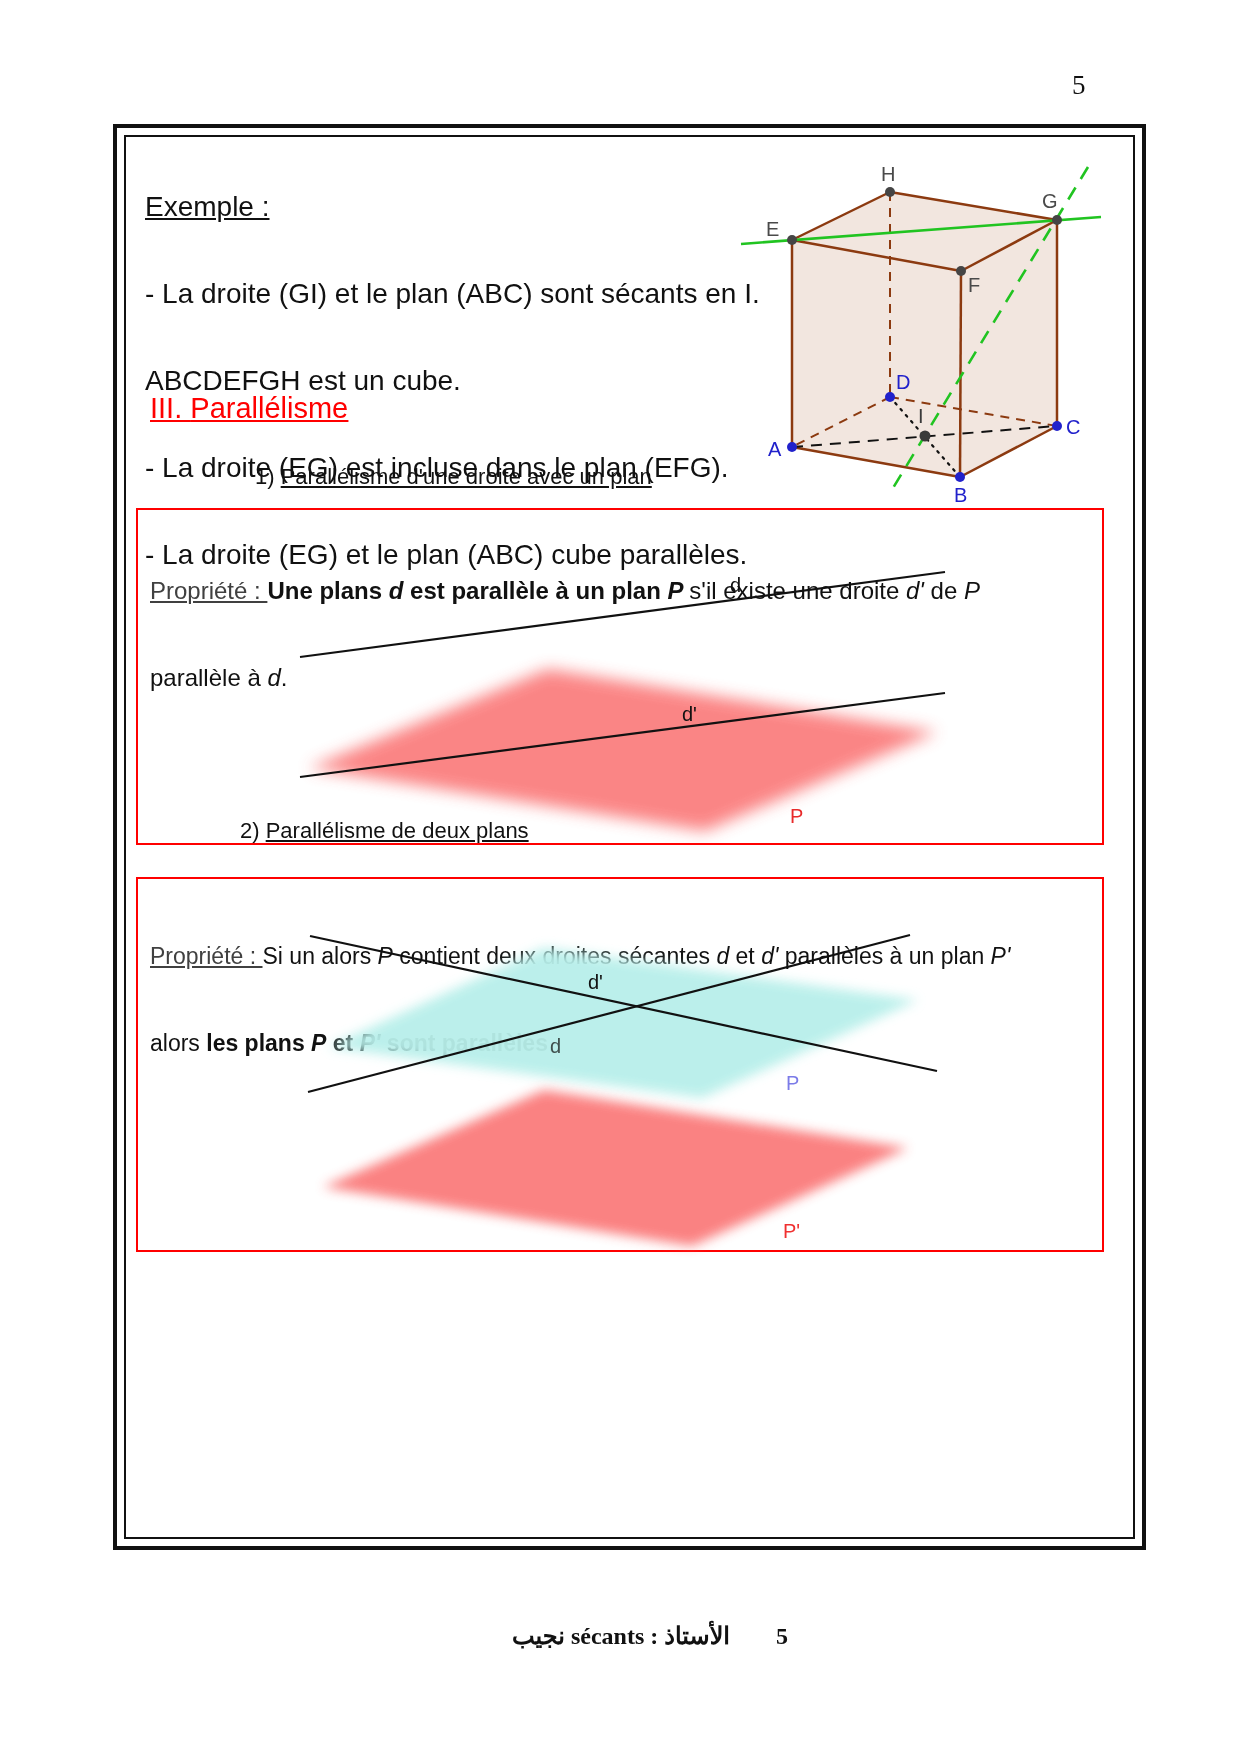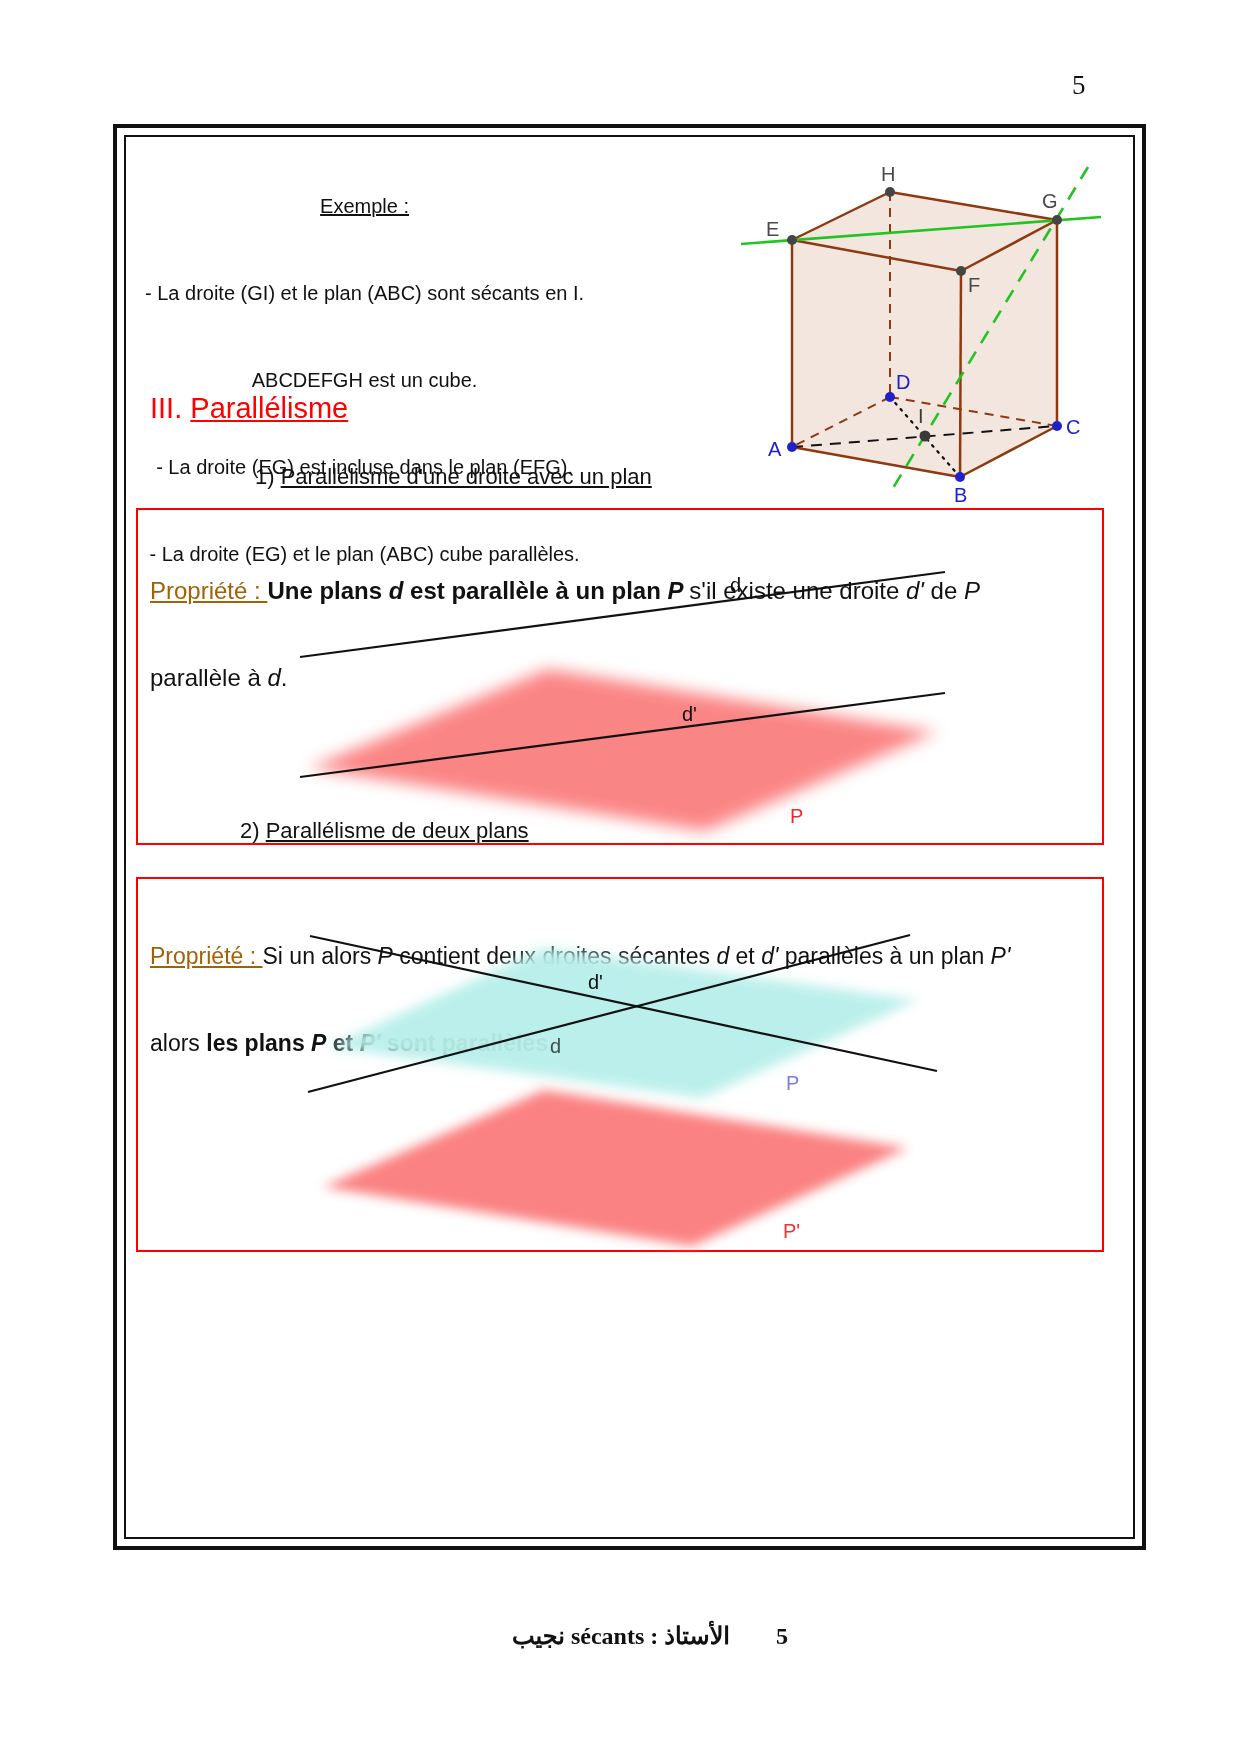--- a/index.html
+++ b/index.html
@@ -3,26 +3,26 @@
 <meta charset="utf-8">
 <style>
   html,body{margin:0;padding:0;background:#ffffff;}
   .page{position:relative;width:1240px;height:1754px;background:#ffffff;
         font-family:"Liberation Sans",sans-serif;color:#111;overflow:hidden;}
   .abs{position:absolute;}
   .pagenum{font-family:"Liberation Serif",serif;font-size:27px;color:#111;}
   .outer-frame{border:4px solid #111;}
   .inner-frame{border:2px solid #111;}
   .redbox{border:2px solid #ff0000;}
-  .bodytext{font-size:20px;line-height:29px;white-space:pre;text-align:center;}
+  .bodytext{font-size:28px;line-height:29px;white-space:pre;}
   .utitle{text-decoration:underline;}
   .sec-heading{font-size:29px;color:#ff0000;white-space:pre;}
   .sub-heading{font-size:22px;color:#111;white-space:pre;}
   .prop{font-size:24px;line-height:29px;white-space:pre-wrap;width:960px;}
-  .seg-ru{color:#a16207;text-decoration:underline;}
+  .seg-ru{color:#404040;text-decoration:underline;}
   .seg-b{font-weight:bold;}
   .seg-bi{font-weight:bold;font-style:italic;}
   .seg-i{font-style:italic;}
   .seg-n{}
   svg{overflow:visible;display:block;}
   .fig-label{font-family:"Liberation Sans",sans-serif;font-size:20px;}
   .footer{display:flex;justify-content:center;align-items:baseline;gap:46px;
           width:100%;font-family:"Liberation Serif",serif;font-weight:bold;
           font-size:24px;color:#111;}
 </style>
@@ -87,21 +87,21 @@
       <text x="1042" y="208" fill="#4a4a4a">G</text>
       <text x="968" y="292" fill="#4a4a4a">F</text>
       <text x="918" y="423" fill="#3a3a3a">I</text>
       <text x="768" y="456" fill="#2121cb">A</text>
       <text x="896" y="389" fill="#2121cb">D</text>
       <text x="1066" y="434" fill="#2121cb">C</text>
       <text x="954" y="502" fill="#2121cb">B</text>
     </g>
   </svg>
 
-  <div class="abs sec-heading" style="left:150px;top:392px;"><span>III. </span><span class="utitle">Parallélisme</span></div>
+  <div class="abs sec-heading" style="left:150px;top:392px;text-decoration:underline;"><span>III. </span><span class="utitle">Parallélisme</span></div>
 
   <div class="abs sub-heading" style="left:255px;top:464px;"><span>1) </span><span class="utitle">Parallélisme d'une droite avec un plan</span></div>
 
   <div class="abs redbox" style="left:136px;top:508px;width:964px;height:333px;"></div>
   <div class="abs prop" style="left:150px;top:518px;">
     <div><span class="seg-ru">Propriété : </span><span class="seg-b">Une plans </span><span class="seg-bi">d</span><span class="seg-b"> est parallèle à un plan </span><span class="seg-bi">P </span><span class="seg-n">s'il existe une droite </span><span class="seg-i">d'</span><span class="seg-n"> de </span><span class="seg-i">P</span></div>
     <div><span class="seg-n">parallèle à </span><span class="seg-i">d</span><span class="seg-n">.</span></div>
   </div>
 
   <svg class="abs" style="left:280px;top:560px;" width="690" height="282" viewBox="280 560 690 282">

